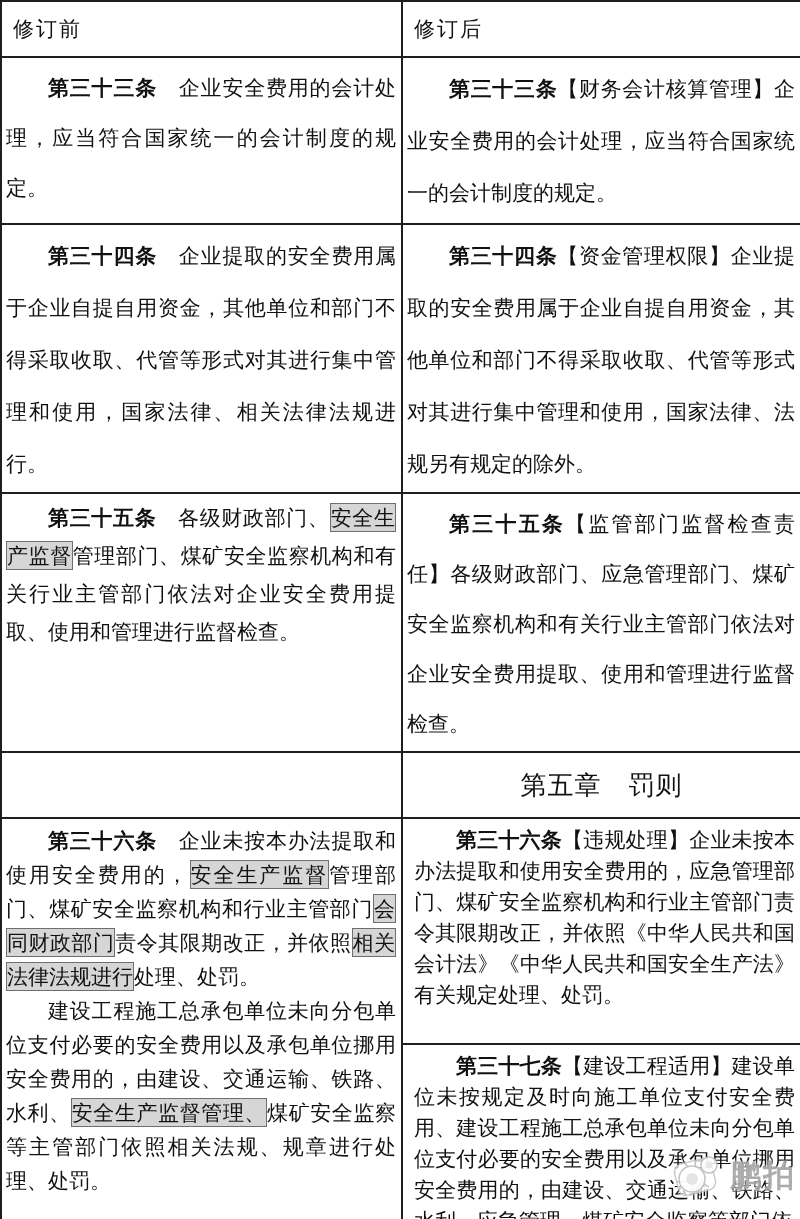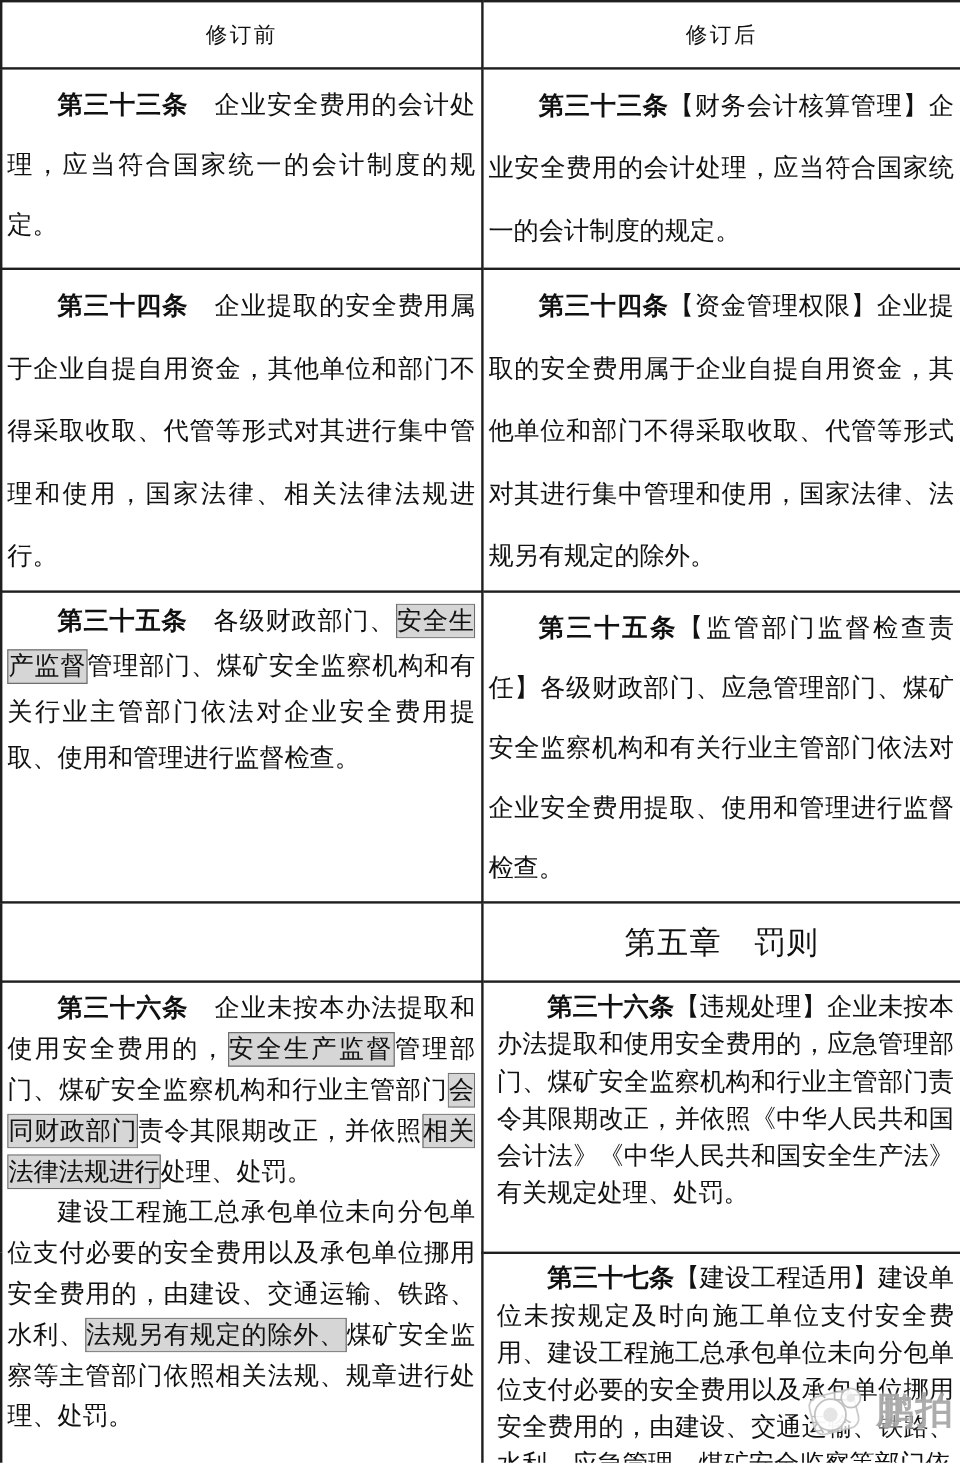--- a/index.html
+++ b/index.html
@@ -26,23 +26,22 @@
   td {
     border: 2px solid #1f1f1f;
     vertical-align: top;
     padding: 5px 5px 2px 4px;
     font-size: 21px;
     text-align: justify;
     word-break: break-all;
     overflow: hidden;
   }
   tr.header-row td {
-    text-align: center;
     vertical-align: middle;
-    font-size: 18px;
+    font-size: 21px;
     padding: 11px;
     letter-spacing: 2px;
   }
   td.chapter-cell {
     text-align: center;
     vertical-align: middle;
     font-size: 26px;
     padding: 0;
     letter-spacing: 1px;
   }
@@ -121,21 +120,21 @@
         </td>
     </tr>
     <tr style="height:66px">
       <td></td>
       <td class="chapter-cell">第五章　罚则</td>
     </tr>
     <tr style="height:226px">
       <td class="lh34" rowspan="2">
         <div class="clip36">
             <p><span class="seg-b">第三十六条</span><span>　企业未按本办法提取和使用安全费用的，</span><span class="seg-hl">安全生产监督</span><span>管理部门、煤矿安全监察机构和行业主管部门</span><span class="seg-hl">会同财政部门</span><span>责令其限期改正，并依照</span><span class="seg-hl">相关法律法规进行</span><span>处理、处罚。</span></p>
-            <p><span>建设工程施工总承包单位未向分包单位支付必要的安全费用以及承包单位挪用安全费用的，由建设、交通运输、铁路、水利、</span><span class="seg-hl">法规另有规定的除外、</span><span>煤矿安全监察等主管部门依照相关法规、规章进行处理、处罚。</span></p>
+            <p><span>建设工程施工总承包单位未向分包单位支付必要的安全费用以及承包单位挪用安全费用的，由建设、交通运输、铁路、水利、</span><span class="seg-hl">安全生产监督管理、</span><span>煤矿安全监察等主管部门依照相关法规、规章进行处理、处罚。</span></p>
           </div>
       </td>
       <td class="lh31">
           <p><span class="seg-b">第三十六条</span><span>【违规处理】企业未按本办法提取和使用安全费用的，应急管理部门、煤矿安全监察机构和行业主管部门责令其限期改正，并依照《中华人民共和国会计法》《中华人民共和国安全生产法》有关规定处理、处罚。</span></p>
         </td>
     </tr>
     <tr style="height:192px">
       <td class="lh31">
         <div class="clip37">
             <p><span class="seg-b">第三十七条</span><span>【建设工程适用】建设单位未按规定及时向施工单位支付安全费用、建设工程施工总承包单位未向分包单位支付必要的安全费用以及承包单位挪用安全费用的，由建设、交通运输、铁路、水利、应急管理、煤矿安全监察等部门依</span></p>

